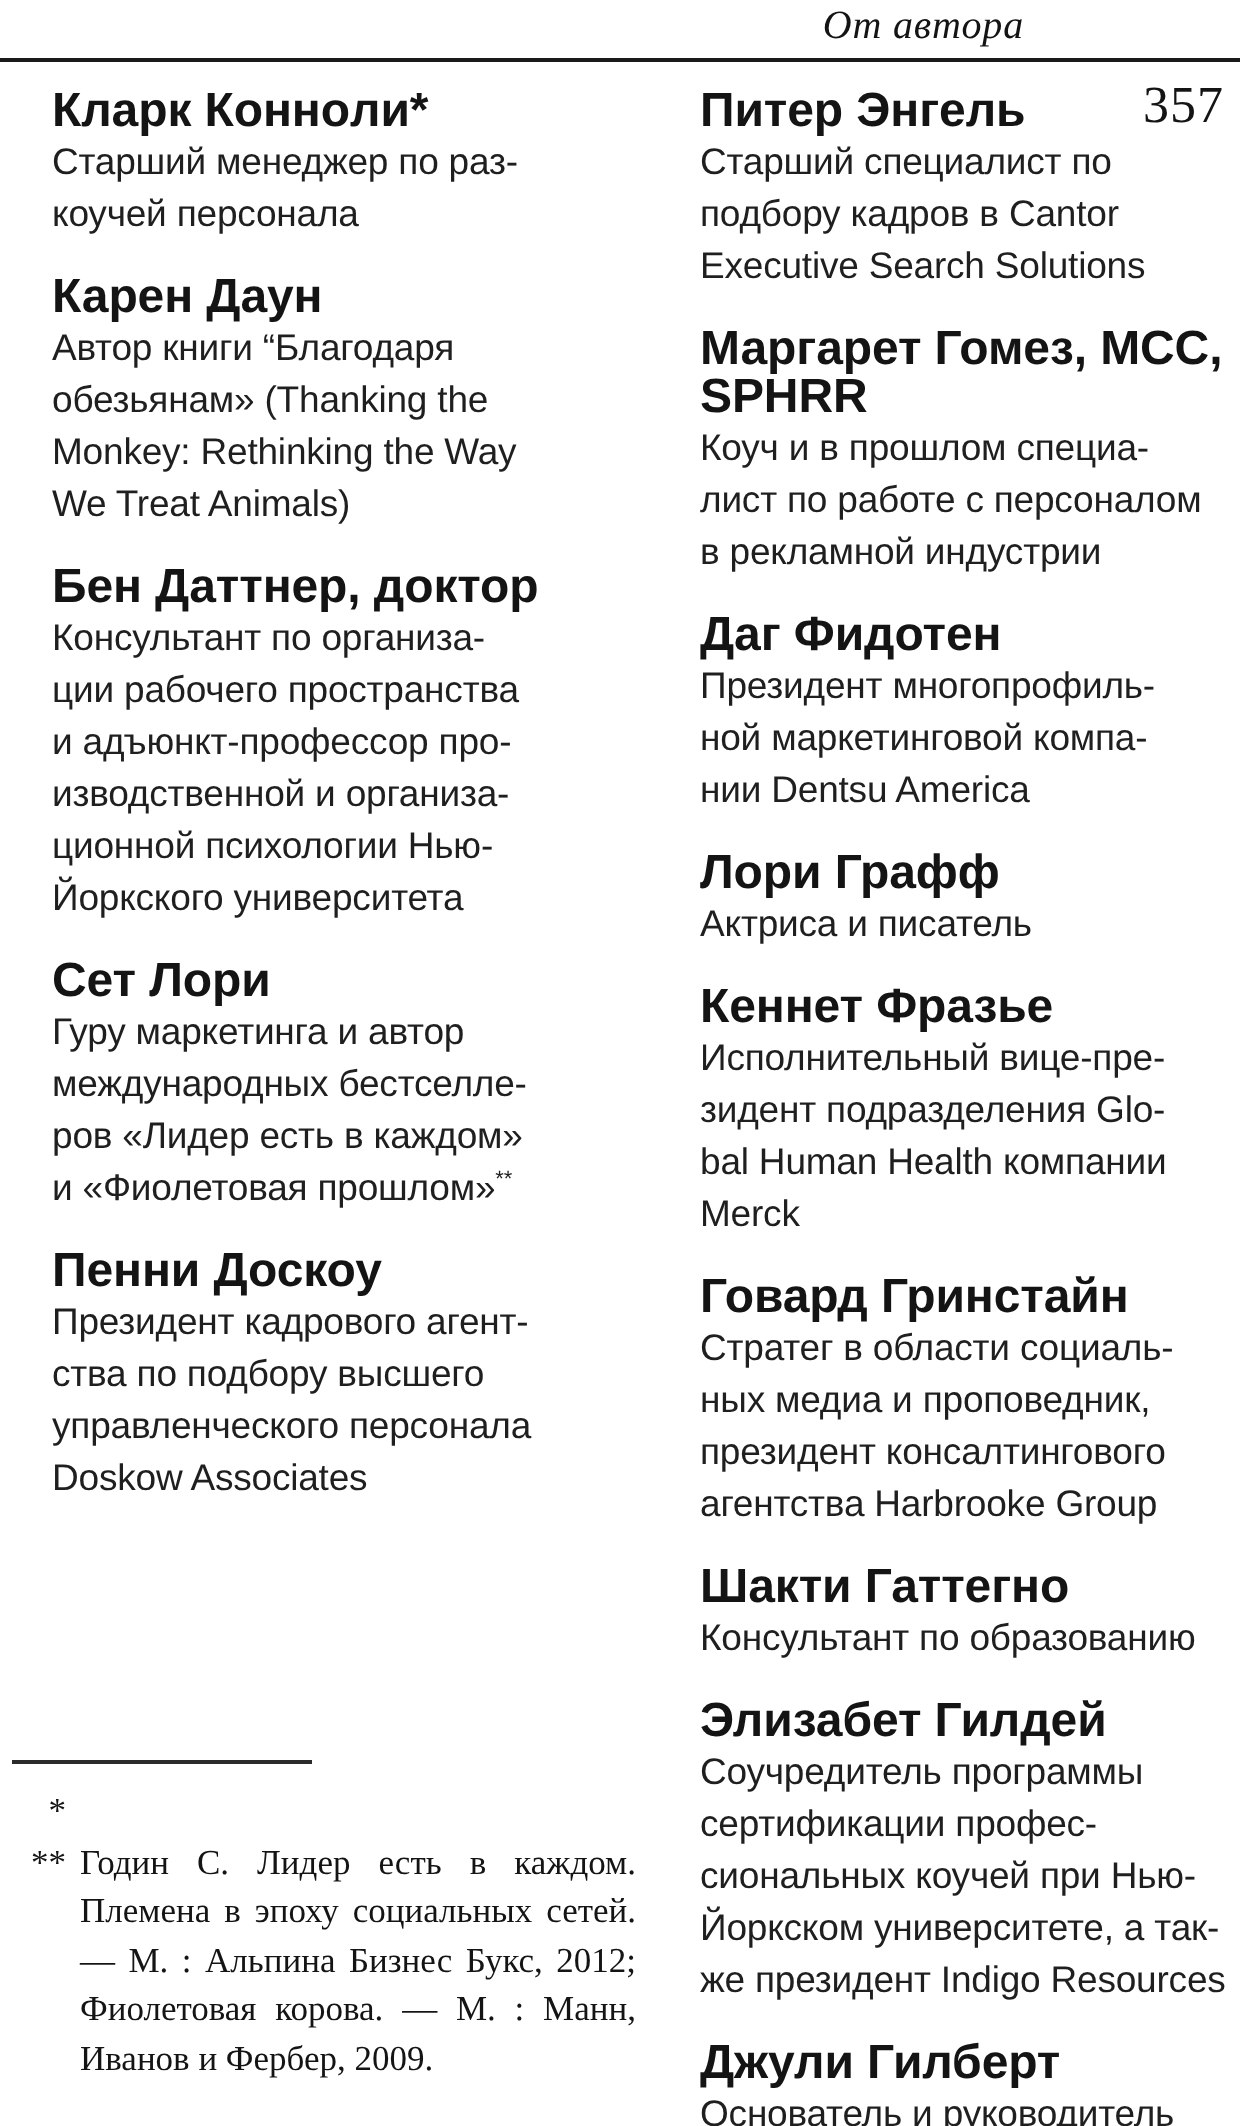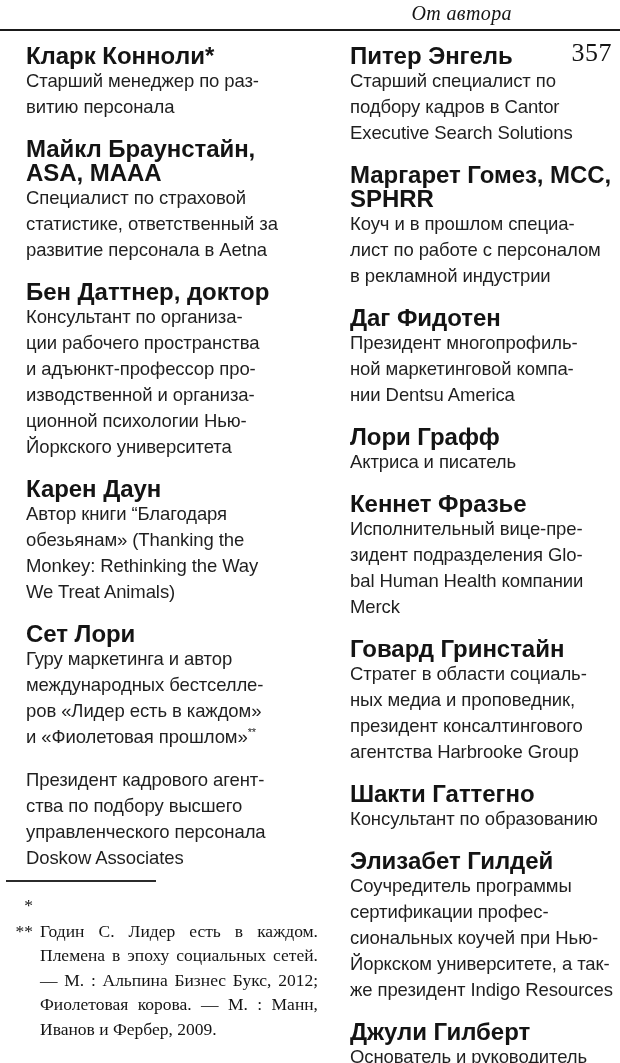--- a/index.html
+++ b/index.html
@@ -148,58 +148,52 @@
   <div class="header-rule"></div>
 </div>
 
 <div class="columns">
 
   <div class="col col-left">
 
     <div class="entry">
       <div class="entry-name">Кларк Коннoли*</div>
       <div class="entry-desc">Старший менеджер по раз-
-витию персонала</div>
-    </div>
-
-    <div class="entry">
-      <div class="entry-name">Майкл Браунстайн, ASA,
-MAAA</div>
-      <div class="entry-desc">Специалист по страховой
-статистике, ответственный за
-развитие персонала в Aetna</div>
+коучей персонала</div>
+    </div>
+
+
+    <div class="entry">
+      <div class="entry-name">Карен Даун</div>
+      <div class="entry-desc">Автор книги “Благодаря
+обезьянам» (Thanking the
+Monkey: Rethinking the Way
+We Treat Animals)</div>
     </div>
 
     <div class="entry">
       <div class="entry-name">Бен Даттнер, доктор</div>
       <div class="entry-desc">Консультант по организа-
 ции рабочего пространства
 и адъюнкт-профессор про-
 изводственной и организа-
 ционной психологии Нью-
 Йоркского университета</div>
     </div>
 
     <div class="entry">
-      <div class="entry-name">Карен Даун</div>
-      <div class="entry-desc">Автор книги “Благодаря
-обезьянам» (Thanking the
-Monkey: Rethinking the Way
-We Treat Animals)</div>
-    </div>
-
-    <div class="entry">
       <div class="entry-name">Сет Лори</div>
       <div class="entry-desc"><span>Гуру маркетинга и автор
 международных бестселле-
 ров «Лидер есть в каждом»
 и «Фиолетовая прошлом»</span><sup>**</sup></div>
     </div>
 
     <div class="entry">
+      <div class="entry-name">Пенни Доскоу</div>
       <div class="entry-desc">Президент кадрового агент-
 ства по подбору высшего
 управленческого персонала
 Doskow Associates</div>
     </div>
 
   </div>
 
   <div class="col col-right">
 

